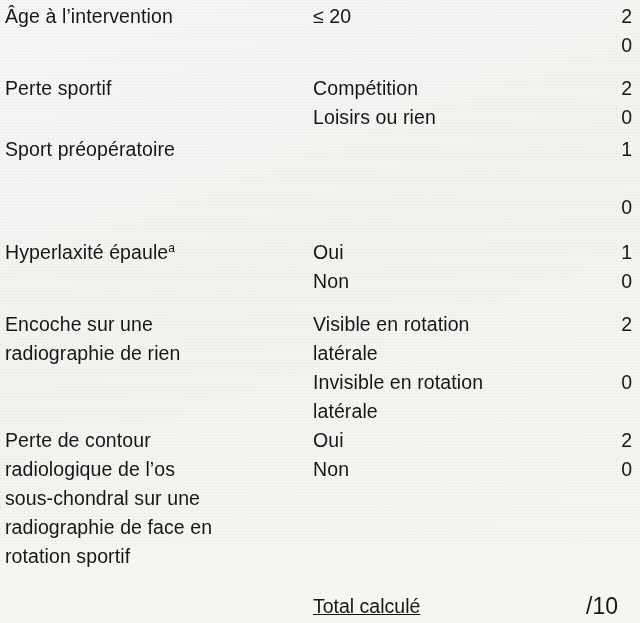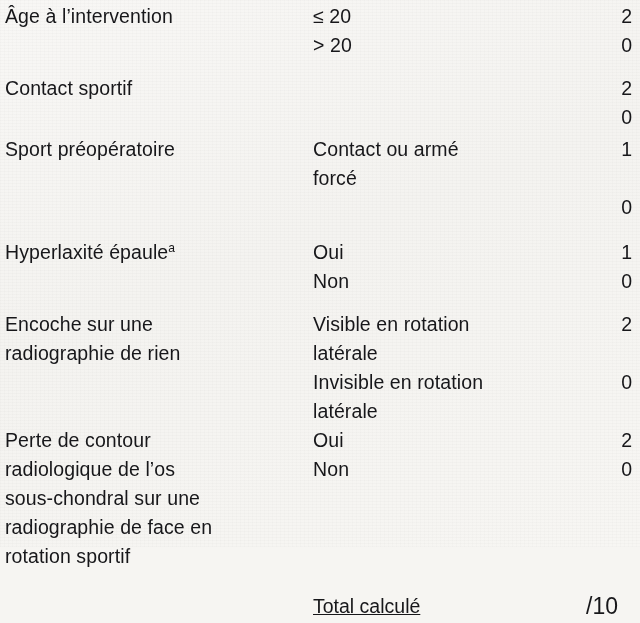--- a/index.html
+++ b/index.html
@@ -131,42 +131,41 @@
 <div id="page">
   <div class="scoretable" id="table-root">
       <div class="row" style="top: 2px;">
         <div class="crit">Âge à l’intervention</div>
         <div class="opts">
           <div class="opt">
             <div class="opt-text">≤ 20</div>
             <div class="opt-score">2</div>
           </div>
           <div class="opt">
-            <div class="opt-text">&gt; 20</div>
             <div class="opt-score">0</div>
           </div>
         </div>
       </div>
       <div class="row" style="top: 74px;">
-        <div class="crit">Contact sportif</div>
-        <div class="opts">
-          <div class="opt">
-            <div class="opt-score">2</div>
-          </div>
-          <div class="opt">
+        <div class="crit">Perte sportif</div>
+        <div class="opts">
+          <div class="opt">
+            <div class="opt-text">Compétition</div>
+            <div class="opt-score">2</div>
+          </div>
+          <div class="opt">
+            <div class="opt-text">Loisirs ou rien</div>
             <div class="opt-score">0</div>
           </div>
         </div>
       </div>
       <div class="row" style="top: 135px;">
         <div class="crit">Sport préopératoire</div>
         <div class="opts">
           <div class="opt tall">
-            <div class="opt-text">Contact ou armé
-forcé</div>
             <div class="opt-score">1</div>
           </div>
           <div class="opt">
             <div class="opt-score">0</div>
           </div>
         </div>
       </div>
       <div class="row" style="top: 238px;">
         <div class="crit">Hyperlaxité épaule<sup>a</sup></div>
         <div class="opts">

